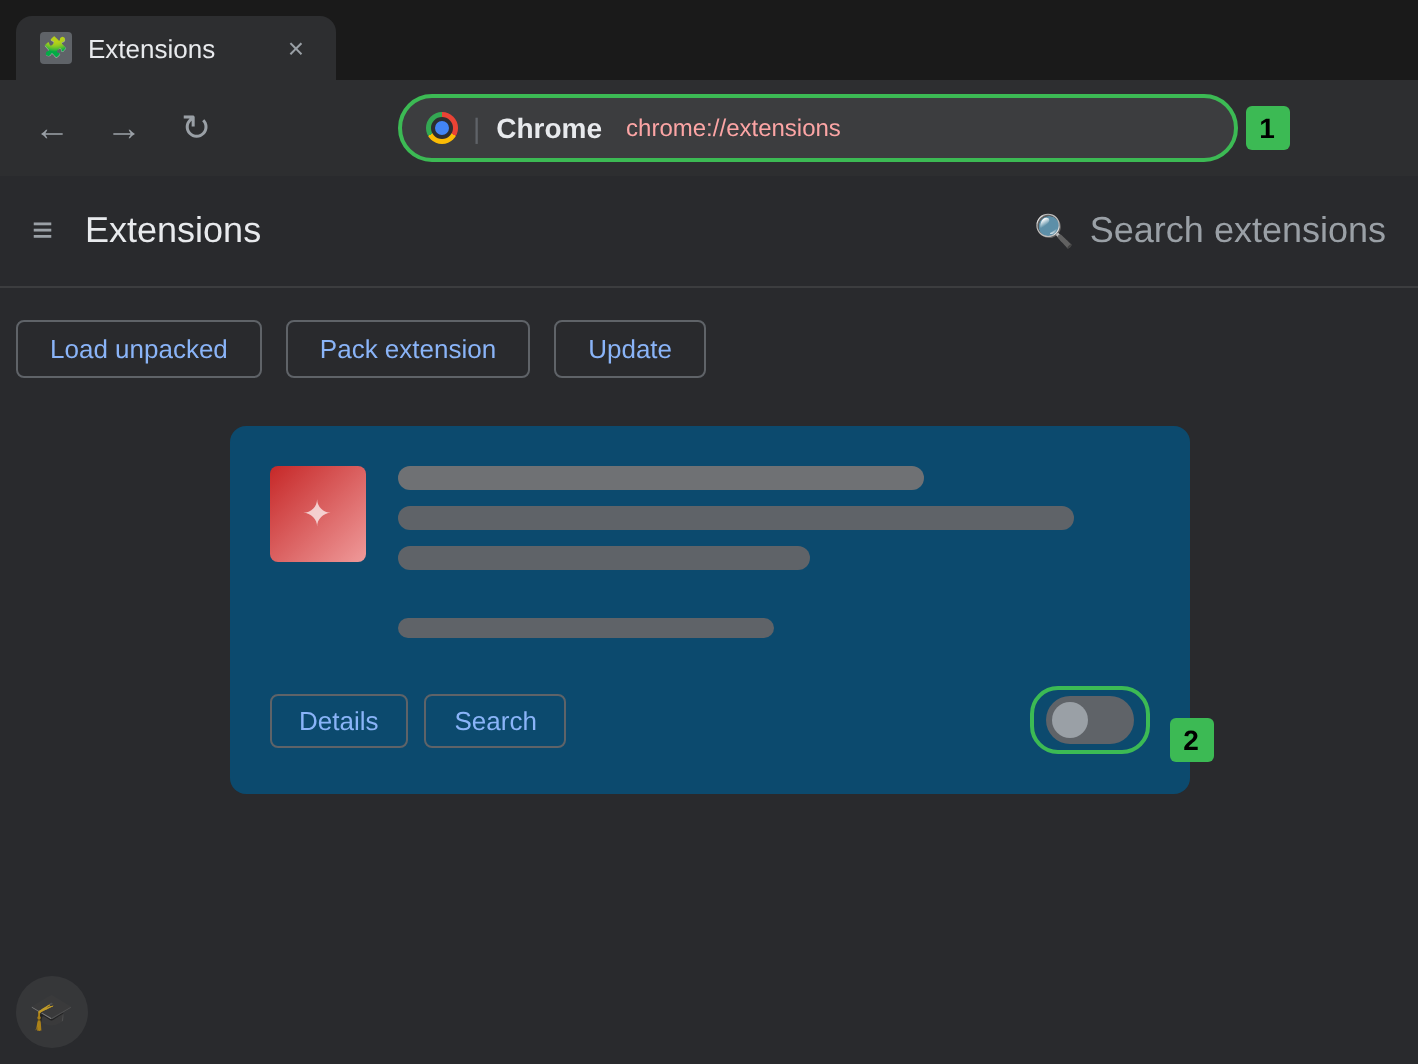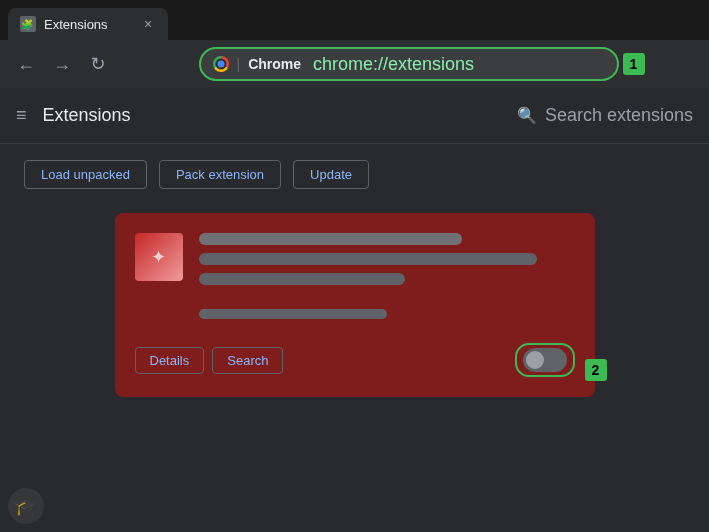--- a/index.html
+++ b/index.html
@@ -131,22 +131,22 @@
       border-radius: 50%;
       border: 2px solid #2d2e30;
     }
 
     .address-separator {
       color: #5f6368;
       font-size: 14px;
     }
 
     .address-text {
-      color: #86efac;
-      font-size: 18px;
+      color: #fca5a5;
+      font-size: 12px;
     }
 
     .step-badge {
       position: absolute;
       right: -28px;
       top: 50%;
       transform: translateY(-50%);
       background: #3cba54;
       color: #000;
       font-weight: bold;
@@ -203,21 +203,21 @@
       font-size: 16px;
     }
 
     .search-placeholder {
       color: #9aa0a6;
       font-size: 18px;
     }
 
     
     .ext-toolbar {
-      padding: 16px 24px;
+      padding: 16px 8px;
       display: flex;
       gap: 12px;
       background: #292a2d;
     }
 
     .toolbar-btn {
       background: transparent;
       border: 1px solid #5f6368;
       color: #8ab4f8;
       padding: 6px 16px;
@@ -228,21 +228,21 @@
     }
 
     
     .ext-list-area {
       flex: 1;
       padding: 8px 20px 16px;
       overflow: hidden;
     }
 
     .ext-card {
-      background: #7f1d1d;
+      background: #0c4a6e;
       border-radius: 8px;
       padding: 20px;
       max-width: 480px;
       margin: 0 auto;
       position: relative;
     }
 
     .ext-card-inner {
       display: flex;
       gap: 16px;

